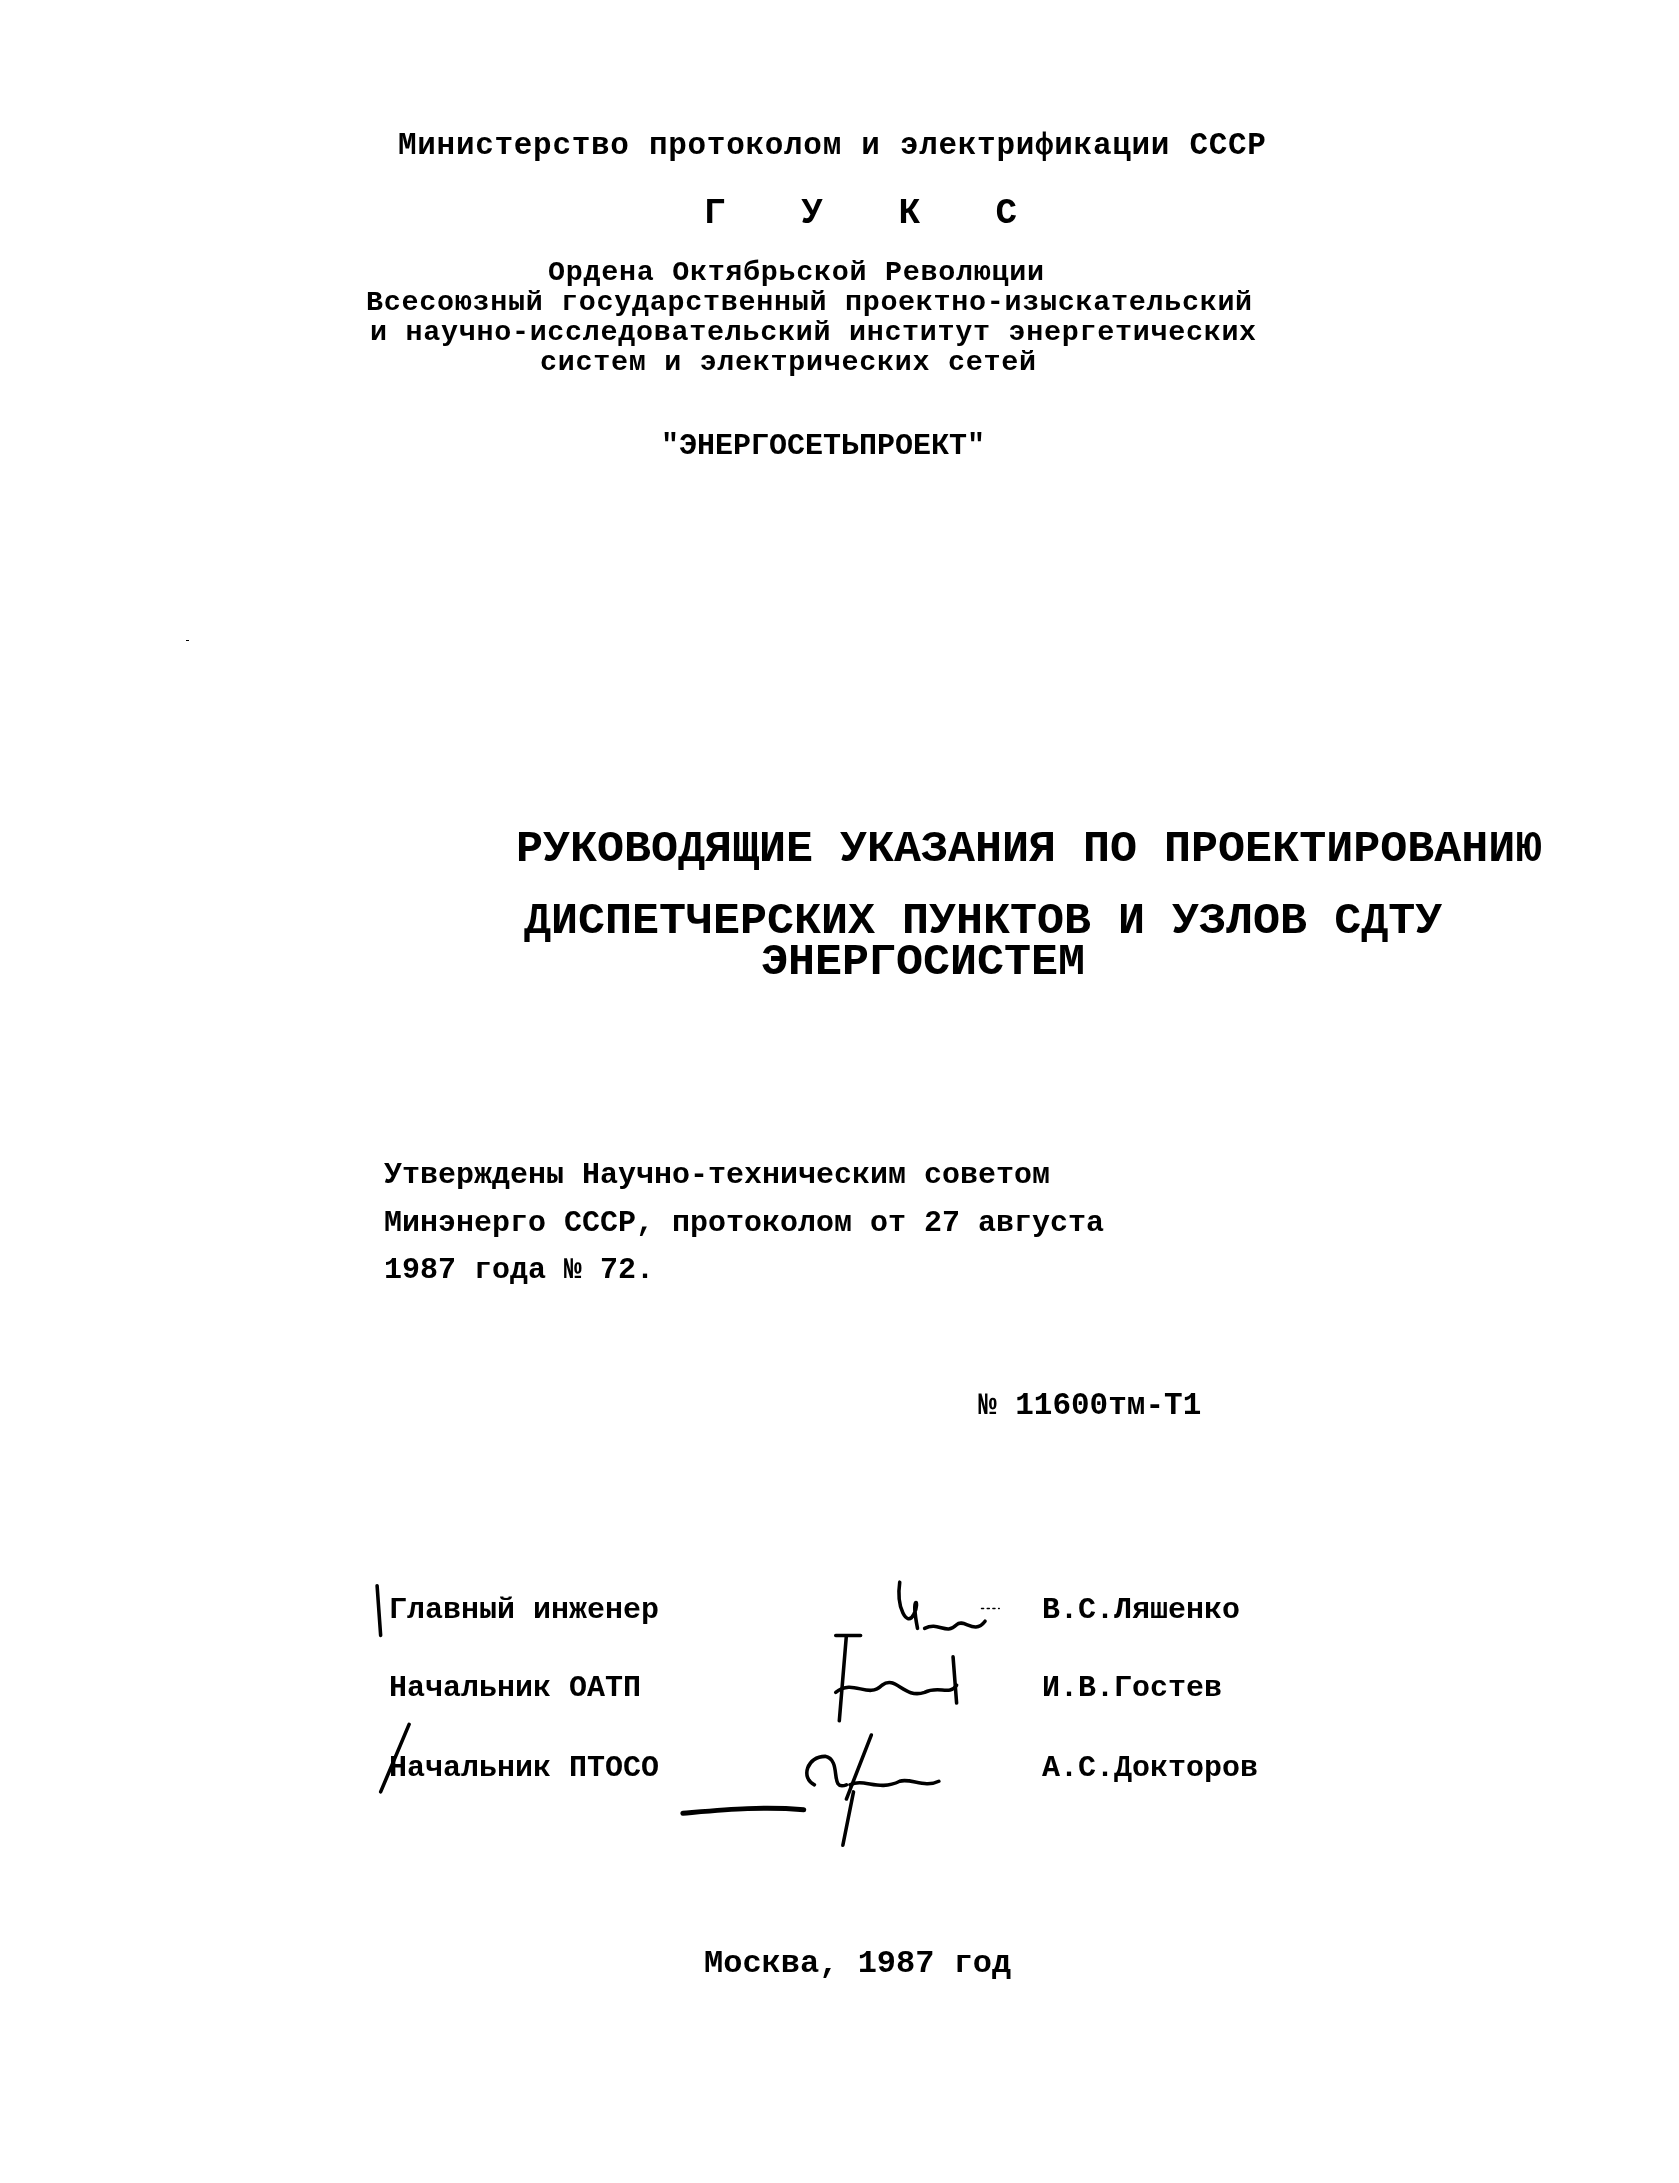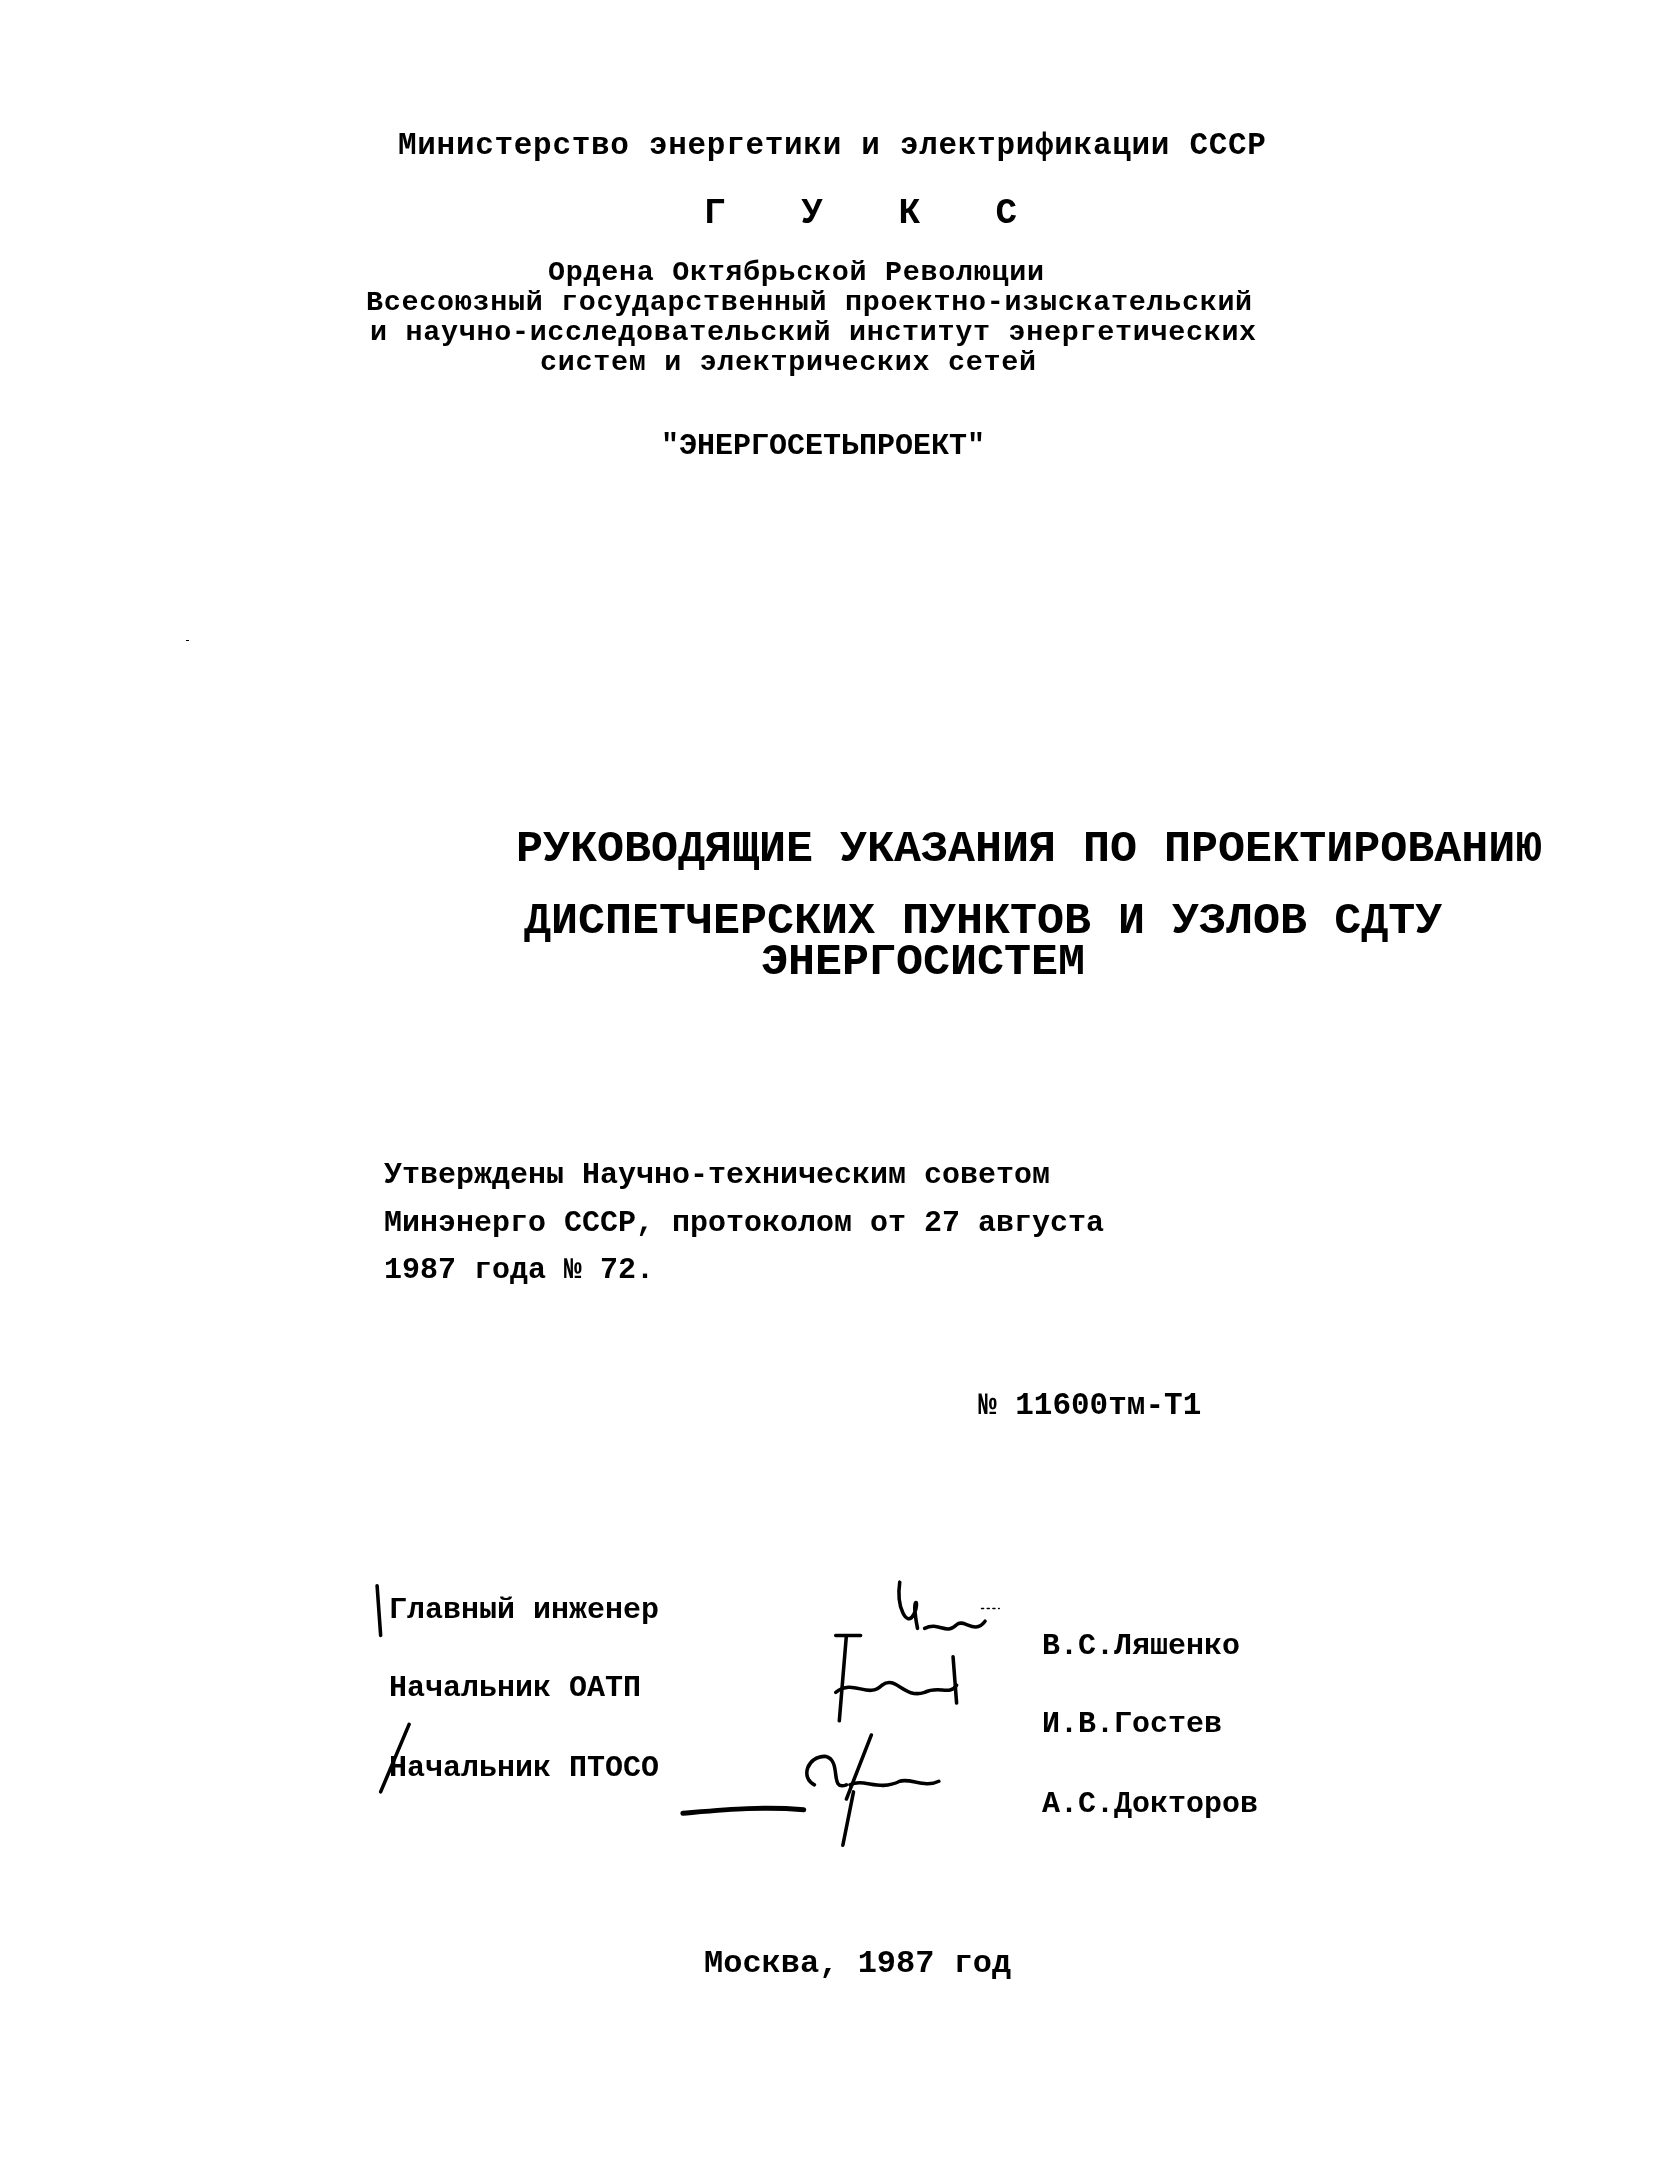--- a/index.html
+++ b/index.html
@@ -17,32 +17,32 @@
   .title { font-size:45px; letter-spacing:0; }
   .title1 { top:824px; left:516px; }
   .title2 { top:896px; left:516px;margin-left:8px; }
   .title3 { top:937px; left:761px; }
   .appr { font-size:30px; left:384px; letter-spacing:0; }
   .appr1 { top:1158px; }
   .appr2 { top:1206px; }
   .appr3 { top:1253px; }
   .docno { top:1388px; left:978px; font-size:31px; letter-spacing:0; }
   .sig-role { left:389px; font-size:30px; letter-spacing:0; }
-  .sig-name { left:1042px; font-size:30px; letter-spacing:0;margin-top:36px; }
+  .sig-name { left:1042px; font-size:30px; letter-spacing:0; }
   .r1 { top:1593px; } .r2 { top:1671px; } .r3 { top:1751px; }
   .city { top:1945px; left:704px; font-size:32px; letter-spacing:0; }
   svg.sig { position:absolute; left:0; top:0; }
   .mark { position:absolute; background:#000; }
 </style>
 </head>
 <body>
 
 <div>
 
-  <div class="t ministry">Министерство энергетики и электрификации СССР</div>
+  <div class="t ministry">Министерство протоколом и электрификации СССР</div>
   <div class="t guks">Г У К С</div>
 
   <div class="t inst inst1">Ордена Октябрьской Революции</div>
   <div class="t inst inst2">Всесоюзный государственный проектно-изыскательский</div>
   <div class="t inst inst3">и научно-исследовательский институт энергетических</div>
   <div class="t inst inst4">систем и электрических сетей</div>
 
   <div class="t org">"ЭНЕРГОСЕТЬПРОЕКТ"</div>
 
   <div class="mark" style="left:186px;top:640px;width:2.8px;height:1.4px;"></div>

